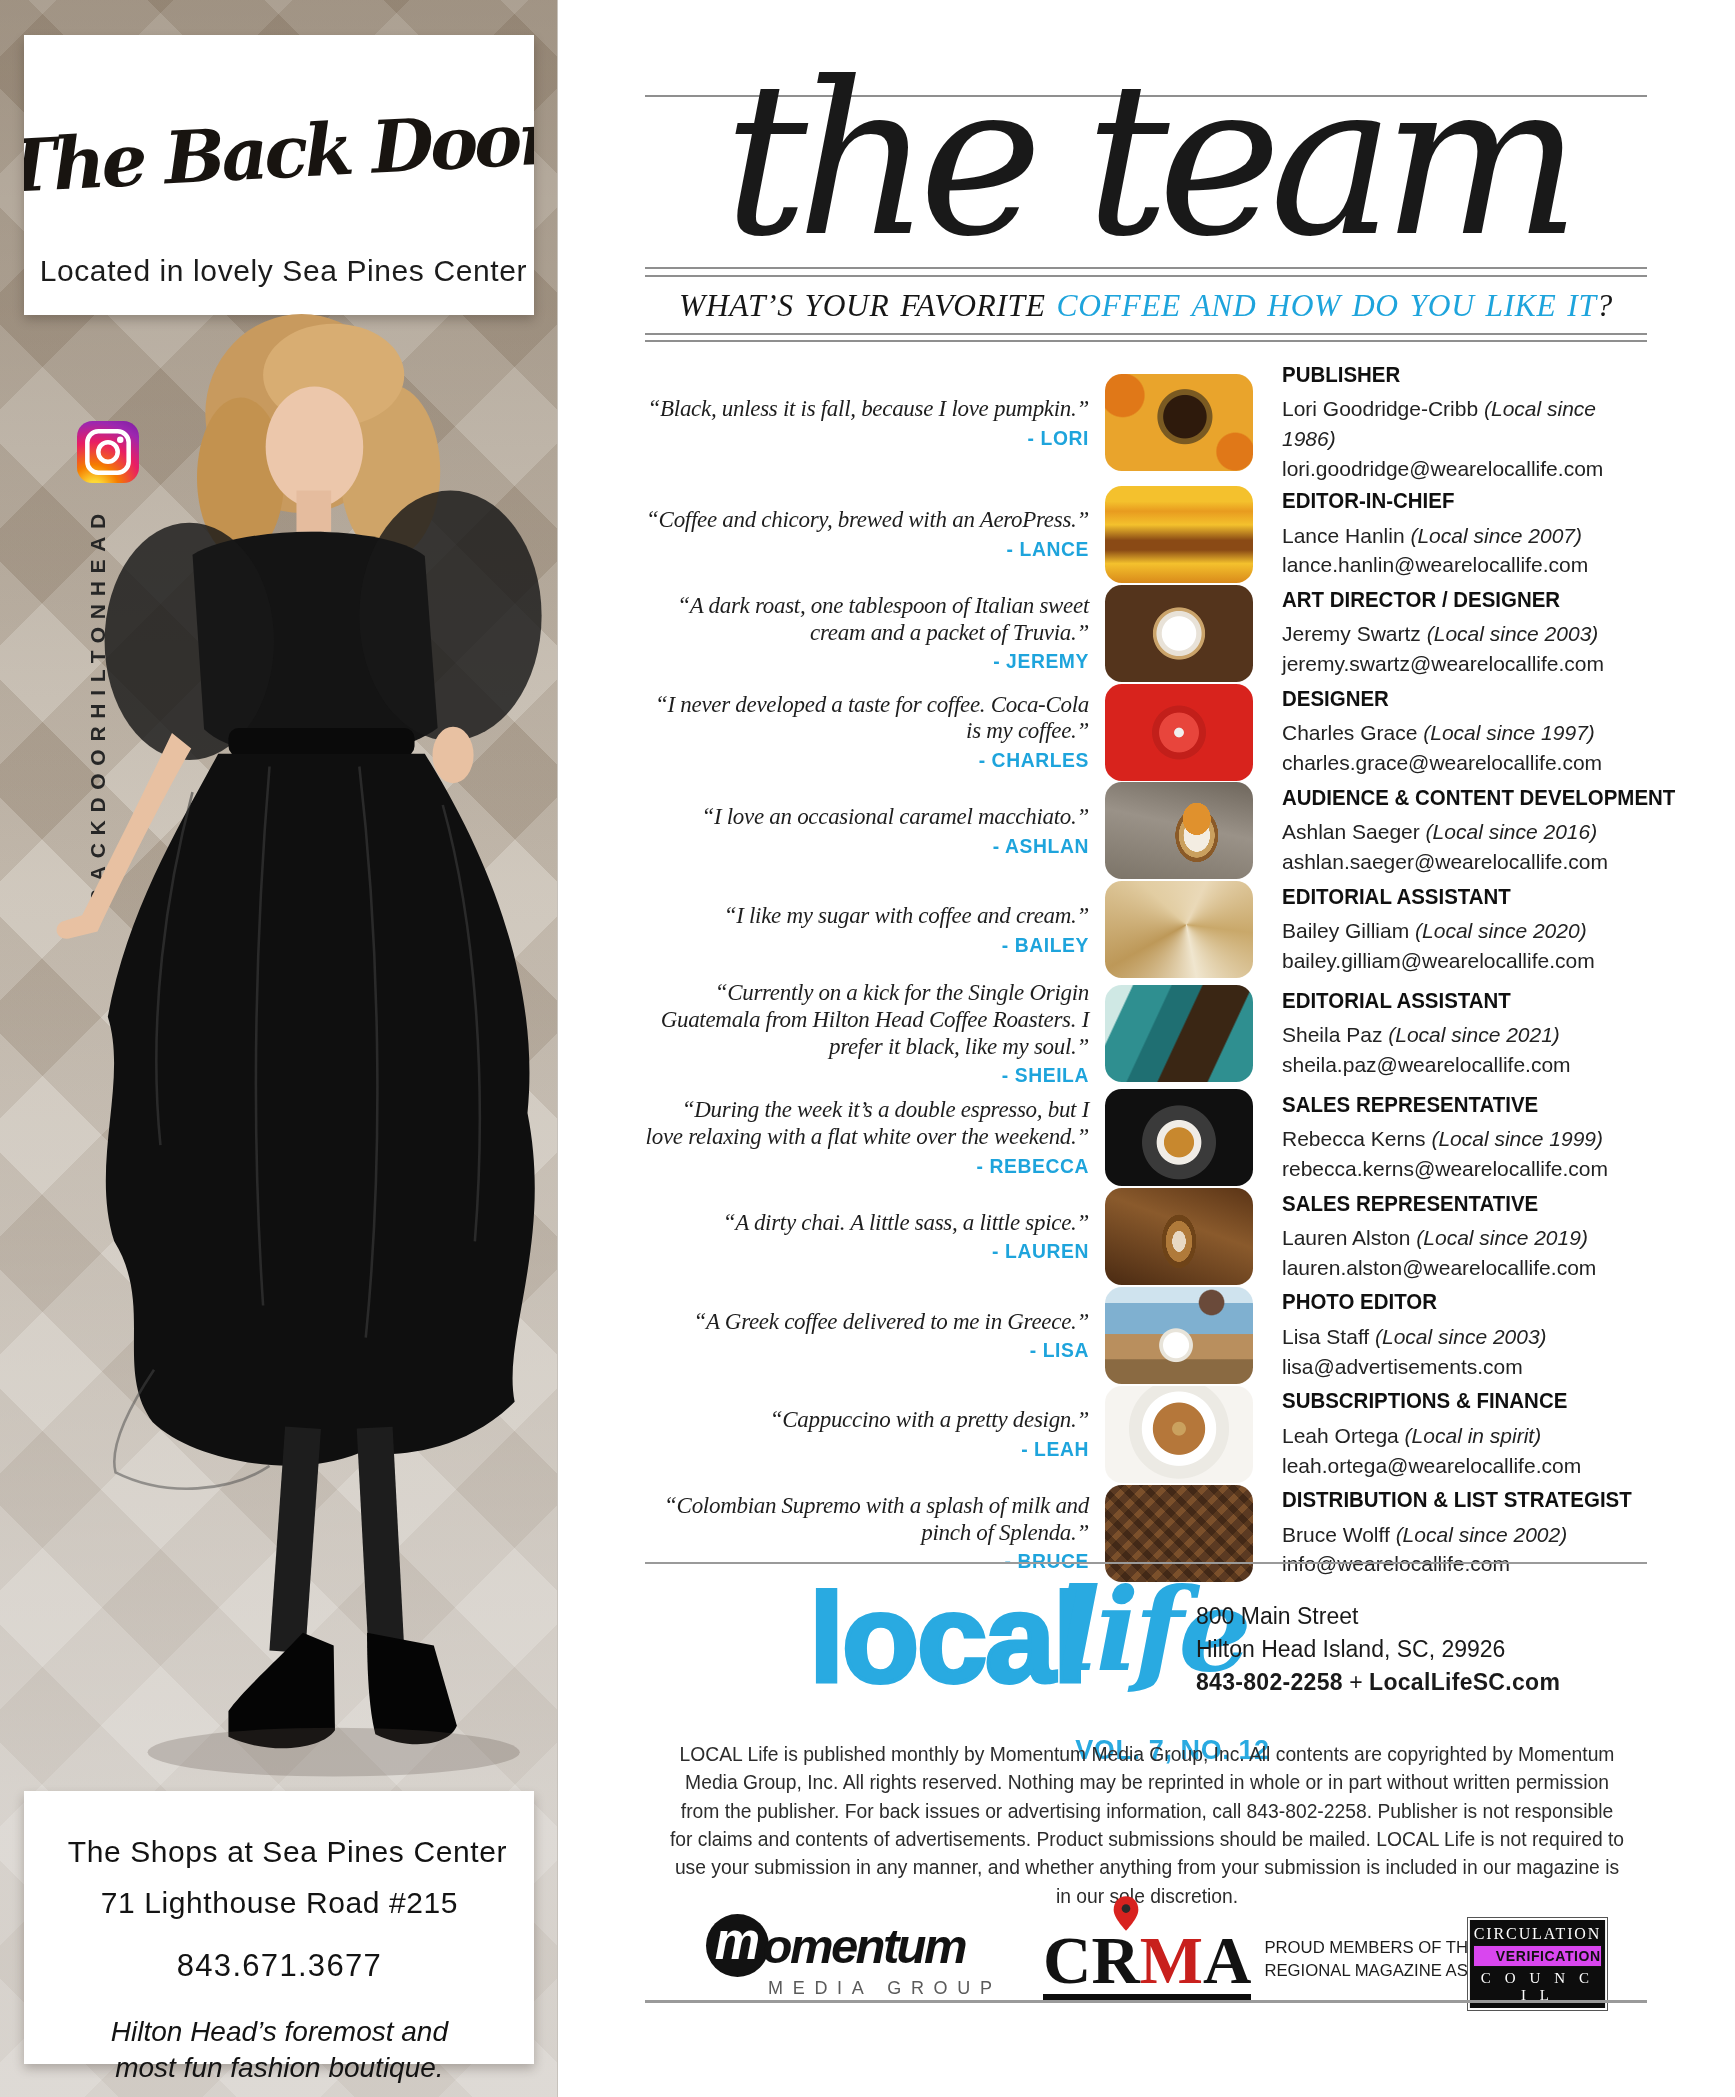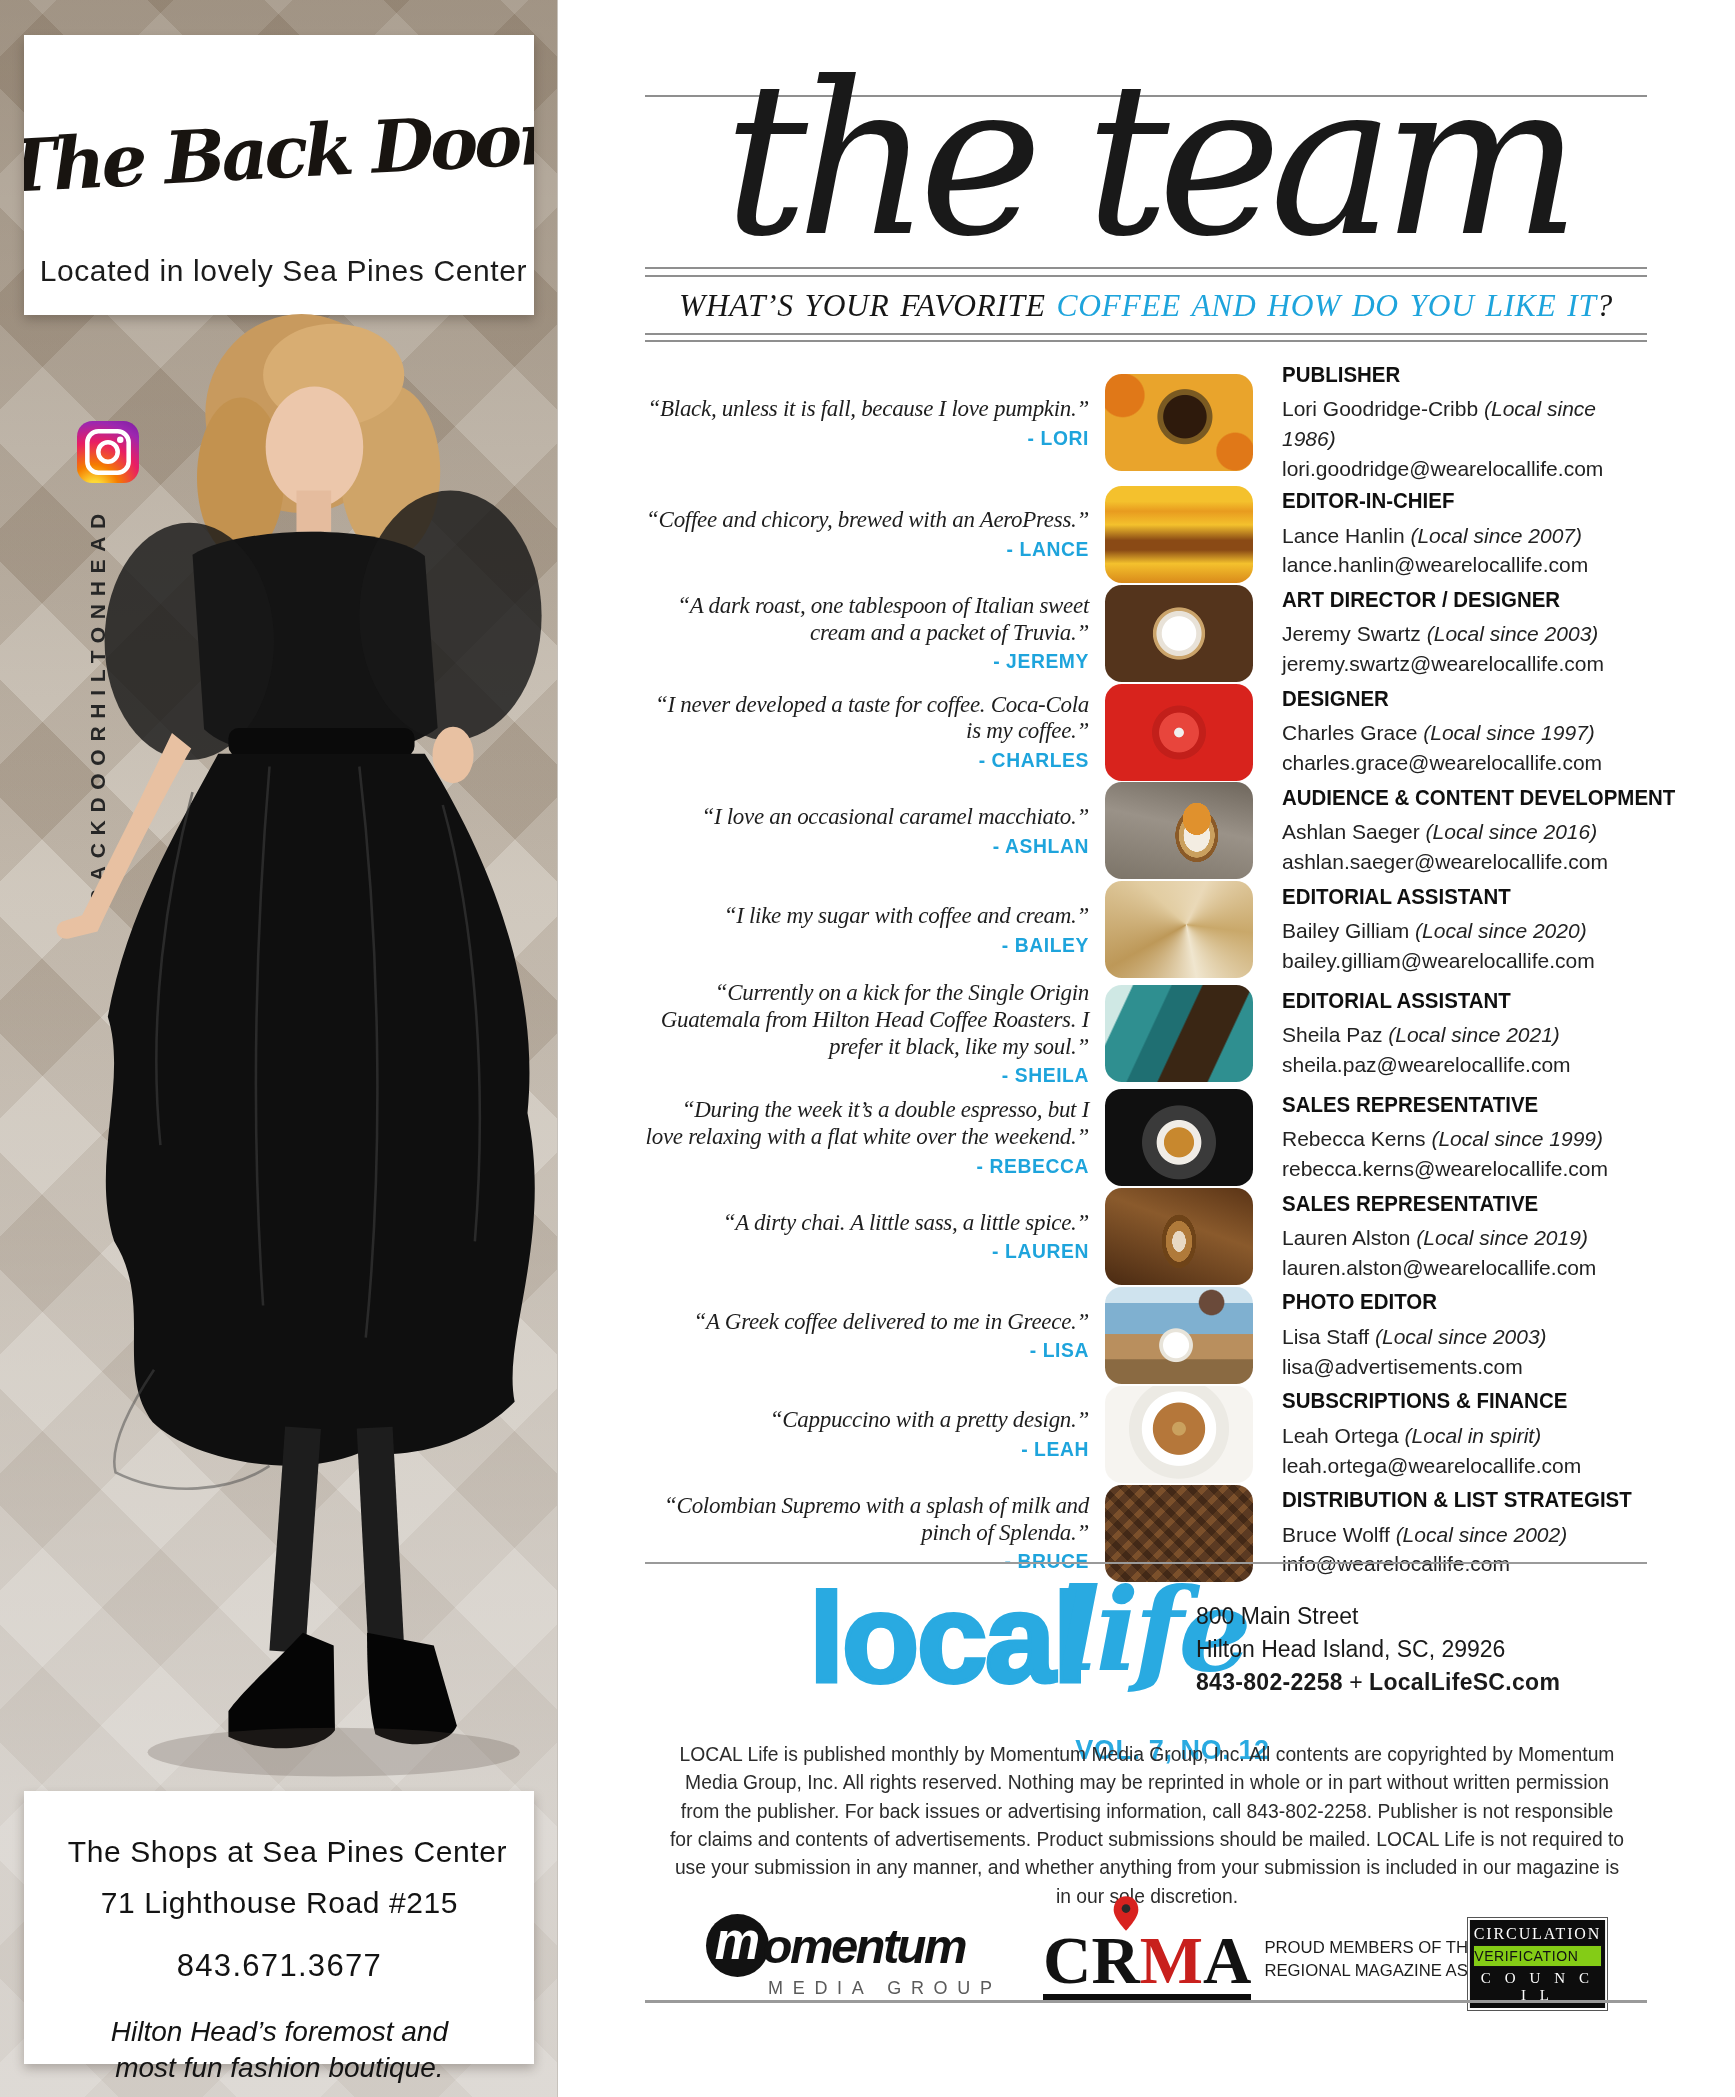--- a/index.html
+++ b/index.html
@@ -117,22 +117,22 @@
   .crma-letters { position:relative; font-family:"Liberation Serif", serif; font-size:67px;
                   font-weight:bold; color:#121212; line-height:1; padding-top:27px;
                   border-bottom:6.4px solid #0d0d0d; }
   .crma-letters .red { color:#c8201d; }
   .crma-pin { position:absolute; left:69px; top:-5.1px; }
   .crma-text { margin:37px 0 0 13px; font-size:16.7px; line-height:1.35; color:#1c1c1c; letter-spacing:0; }
   .cvc { position:absolute; left:822px; top:3.2px; width:141px; background:#0d0d0d;
          box-shadow:inset 0 0 0 1.9px #fff; border:1.3px solid #555; padding:3.9px; }
   .cvc-r1 { color:#fff; font-family:"Liberation Serif", serif; font-size:16px;
             letter-spacing:1.9px; text-align:center; padding:2.6px 0 2.6px; }
-  .cvc-r2 { background:#84cc16; color:#111; border:1.3px solid #111; font-size:14px; font-weight:normal;
-            letter-spacing:0.6px; text-align:left; padding:1.9px 0; margin:0 1.3px; }
+  .cvc-r2 { background:#d946ef; color:#111; border:1.3px solid #111; font-size:14px; font-weight:bold;
+            letter-spacing:0.6px; text-align:right; padding:1.9px 0; margin:0 1.3px; }
   .cvc-r3 { color:#fff; font-family:"Liberation Serif", serif; font-size:15px;
             letter-spacing:5.1px; text-align:center; padding:3.2px 0 1.9px; }
   .r-bottom { top:2000px; height:2.6px; background:#9a9a9a; }
 </style>
 </head>
 <body>
 
 <div class="ad">
   <div class="ad-card ad-card-top">
     <svg class="bd-logo-svg" viewBox="0 0 792 300">

